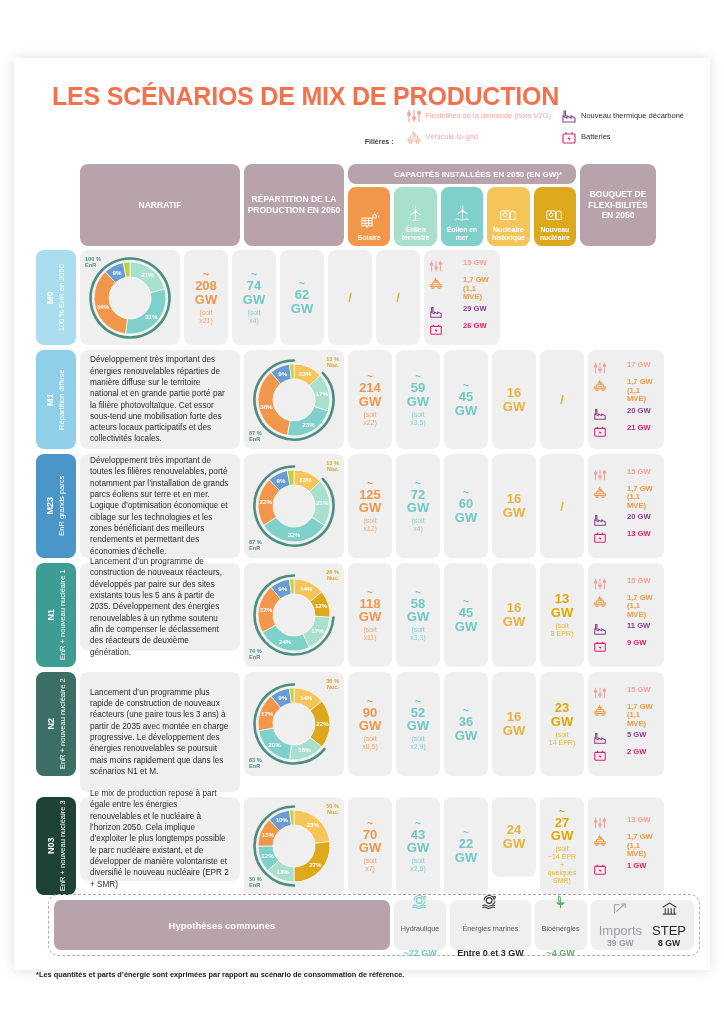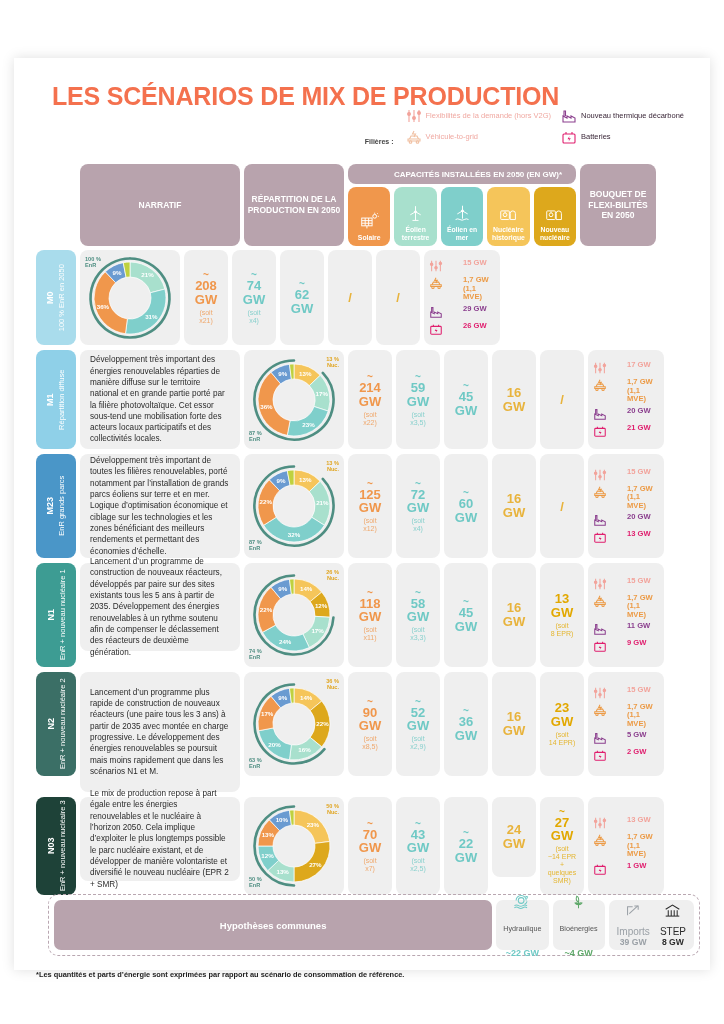--- a/index.html
+++ b/index.html
@@ -132,21 +132,21 @@
   }
   .hbox {
     background:#EFEFEF; border-radius:7px; height:100%;
     display:flex; flex-direction:column; align-items:center;
     justify-content:center; padding:3px 7px; gap:15px;
   }
   .hbox .hl { font-size:7.2px; color:#555; line-height:1.1; }
   .hbox .hv { font-size:9px; font-weight:bold; line-height:1.15; }
   .hbox.dual { flex-direction:row; gap:10px; padding:3px 8px; }
   .hsub { display:flex; flex-direction:column; align-items:center; gap:1px; }
-  .hsub .hl2 { font-size:10px; line-height:1.1;margin-top:6px; }
+  .hsub .hl2 { font-size:13px; line-height:1.1;margin-top:6px; }
   .hsub .hv2 { font-size:8.6px; font-weight:bold; line-height:1.15; }
   .note {
     position:absolute; left:22px; top:912px;
     font-size:7.4px; font-weight:bold; color:#222;
   }
   svg { display:block; overflow:visible; }
 </style>
 </head>
 <body>
 
@@ -876,20 +876,34 @@
           <path d="M17 6 l2.5 0.6 l-1 2.3"></path>
             <path d="M19 12 q-1 3 -3 3.5"></path>
           <path d="M4 17 q2.5 -1.6 5 0 t5 0 t5 0"></path>
             <path d="M4 19.6 q2.5 -1.6 5 0 t5 0 t5 0"></path>
         </svg>
       </span>
       <span class="hl">Hydraulique</span>
       <span class="hv" style="color:#6FC9C5">~22 GW</span>
     </div>
 
+    <div class="hbox">
+      <span>
+        <svg viewBox="0 0 26 22" width="22" height="19" fill="none" stroke="#2b2b2b" stroke-width="1.2">
+          <path d="M6 11 a6 6 0 1 1 12 0"></path>
+            <circle cx="12" cy="11" r="3.4"></circle>
+          <path d="M17 6 l2.5 0.6 l-1 2.3"></path>
+            <path d="M19 12 q-1 3 -3 3.5"></path>
+          <path d="M4 17 q2.5 -1.6 5 0 t5 0 t5 0"></path>
+            <path d="M4 19.6 q2.5 -1.6 5 0 t5 0 t5 0"></path>
+        </svg>
+      </span>
+      <span class="hl">Énergies marines</span>
+      <span class="hv" style="color:#2b2b2b">Entre 0 et 3 GW</span>
+    </div>
 
     <div class="hbox">
       <span>
         <svg viewBox="0 0 22 22" width="19" height="19" fill="none" stroke="#5FA86A" stroke-width="1.2">
           <path d="M11 13 q-4 -2 -2 -7 q3 1 2 7 z"></path>
             <line x1="11" y1="13" x2="11" y2="20"></line>
           <path d="M11 16 q-3 0 -4 -2 q3 -1 4 2 z"></path>
             <path d="M11 16 q3 0 4 -2 q-3 -1 -4 2 z"></path>
         </svg>
       </span>

